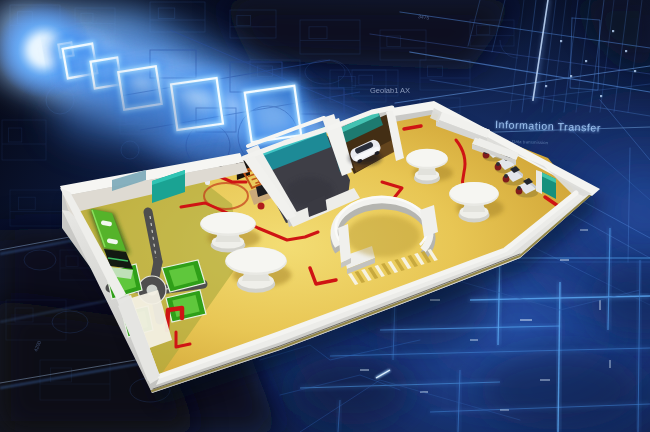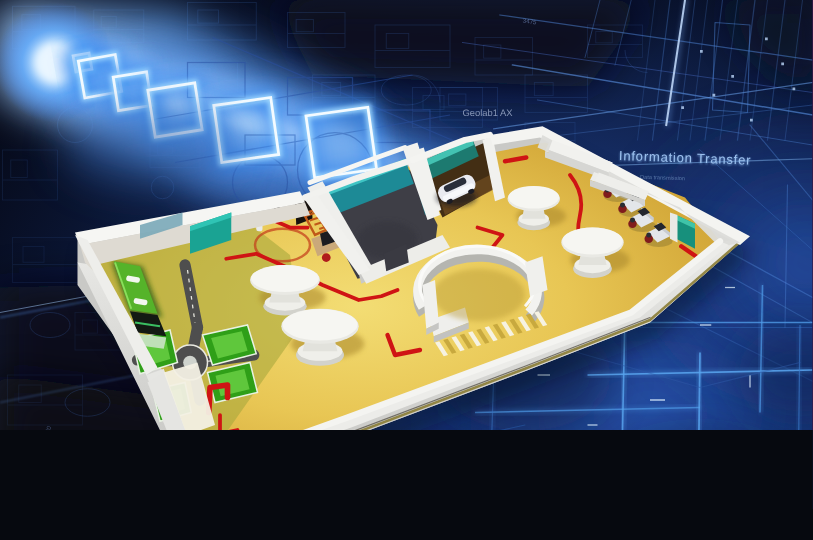--- a/index.html
+++ b/index.html
@@ -1,15 +1,15 @@
 <!DOCTYPE html>
 <html><head><meta charset="utf-8">
 <style>
 html,body{margin:0;padding:0;background:#06090f;}
-#c{position:relative;width:650px;height:344px;overflow:hidden;background:#d946ef;}
+#c{position:relative;width:650px;height:432px;overflow:hidden;background:#d946ef;}
 </style></head>
 <body>
 <div id="c"><svg width="650" height="432" viewBox="0 0 650 432">
       <defs>
 <filter id="b1" x="-50%" y="-50%" width="200%" height="200%">
           <feGaussianBlur stdDeviation="1"></feGaussianBlur>
         </filter>
 <filter id="b2" x="-60%" y="-60%" width="220%" height="220%">
           <feGaussianBlur stdDeviation="2"></feGaussianBlur>
         </filter>

